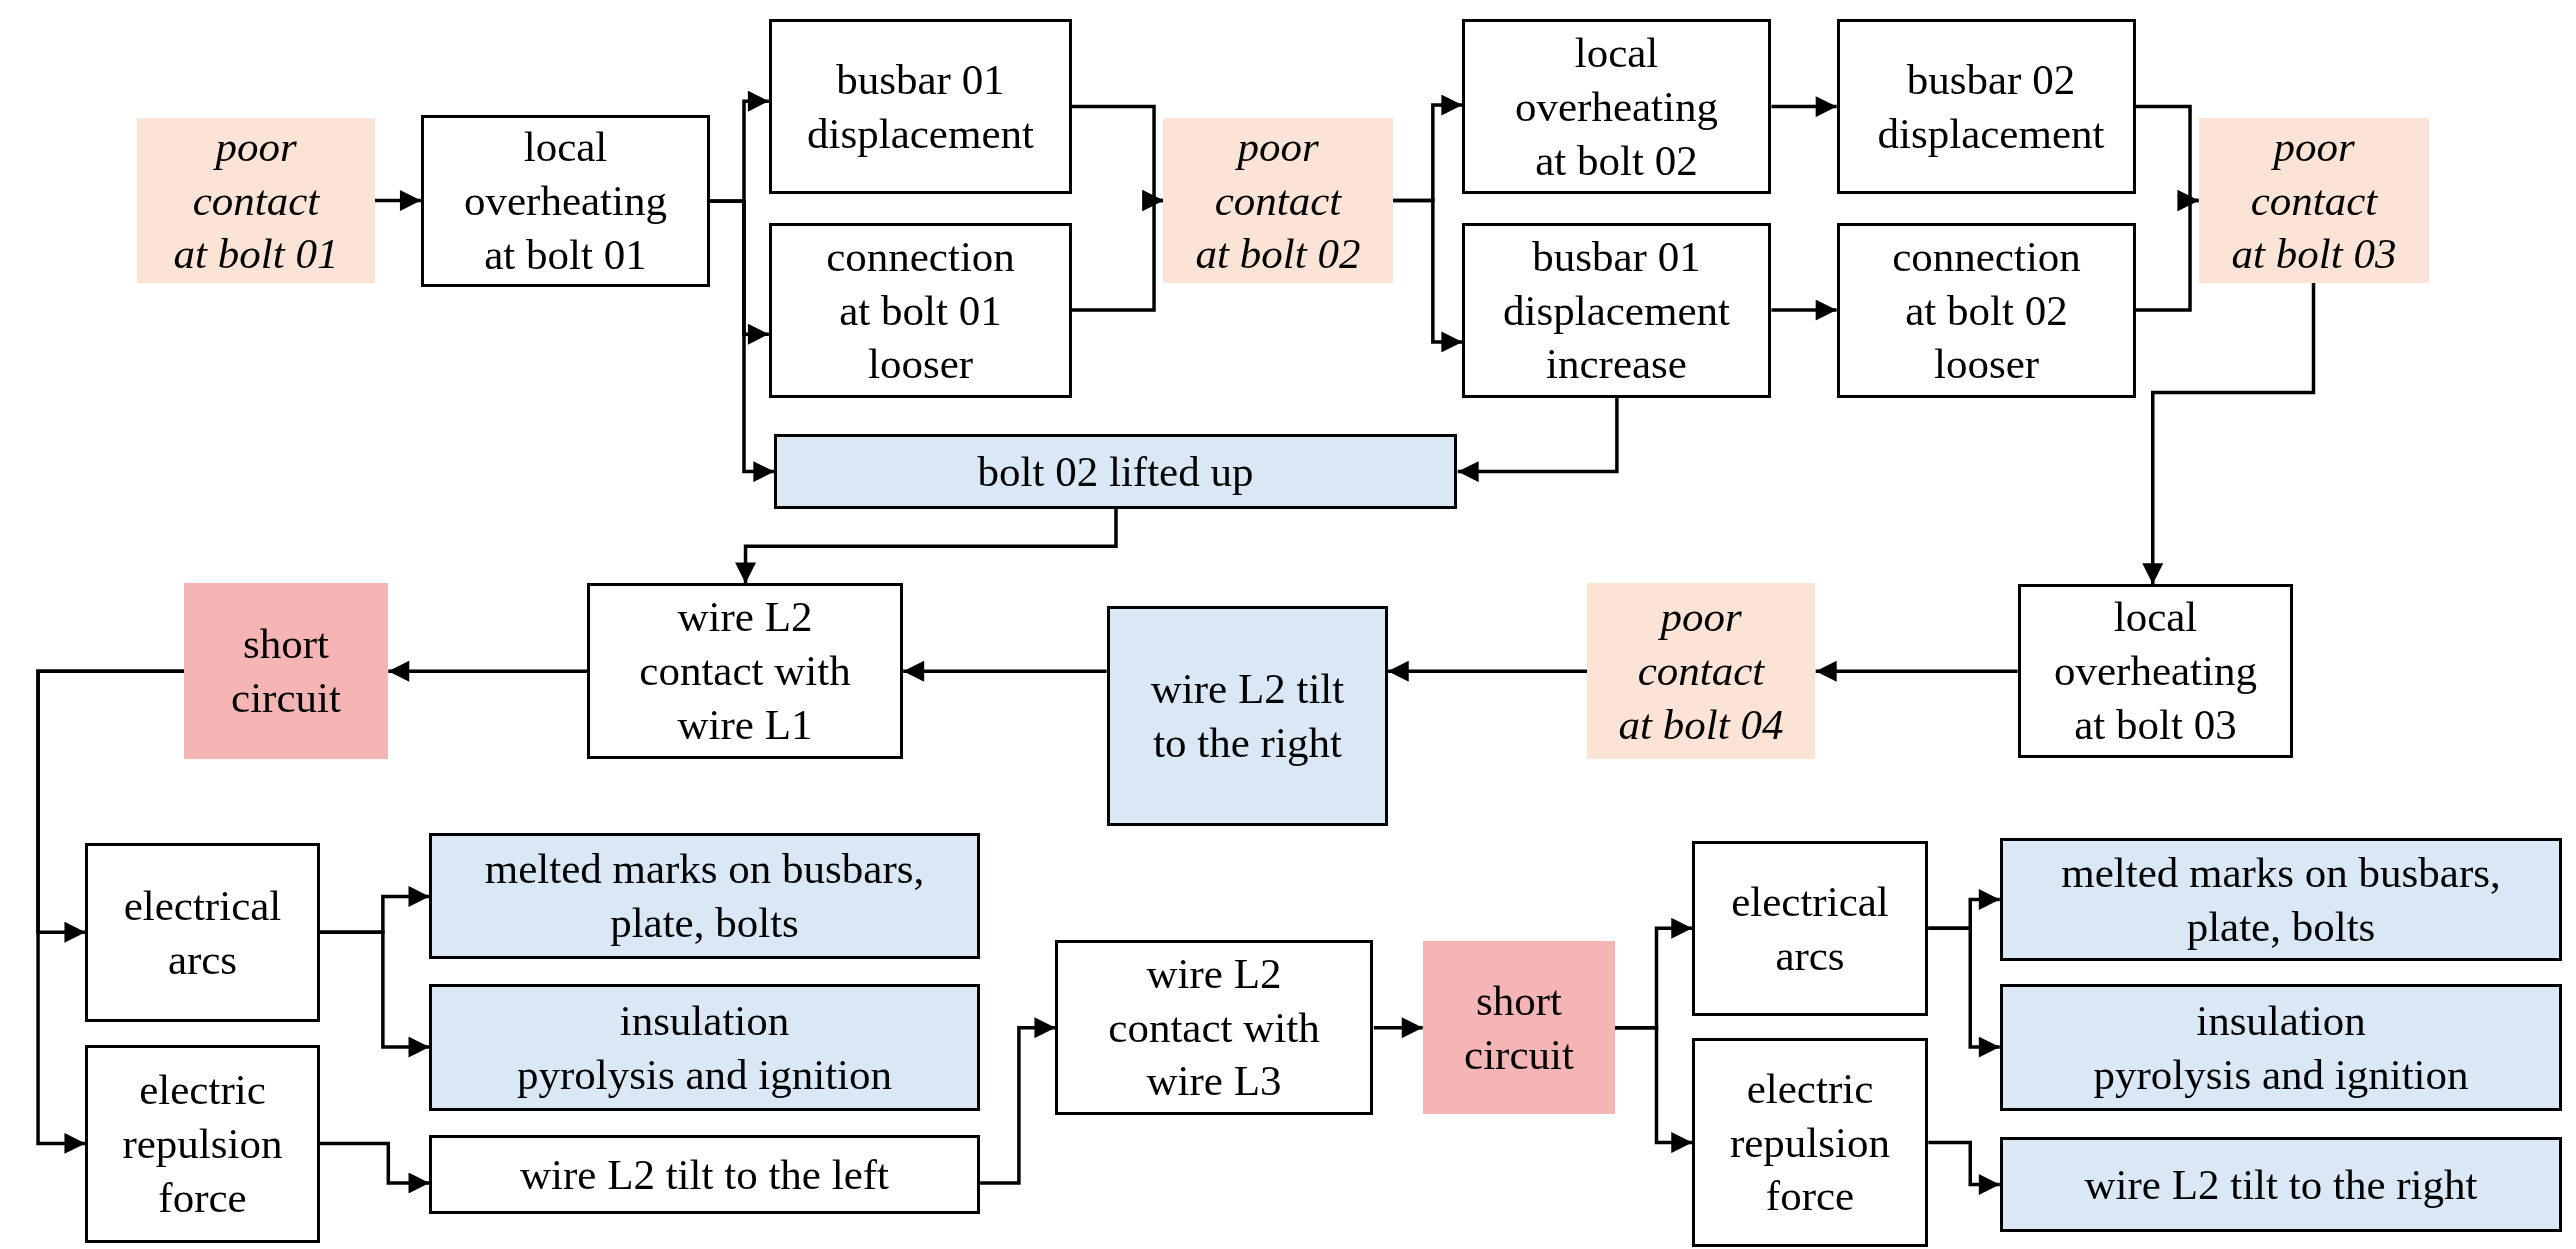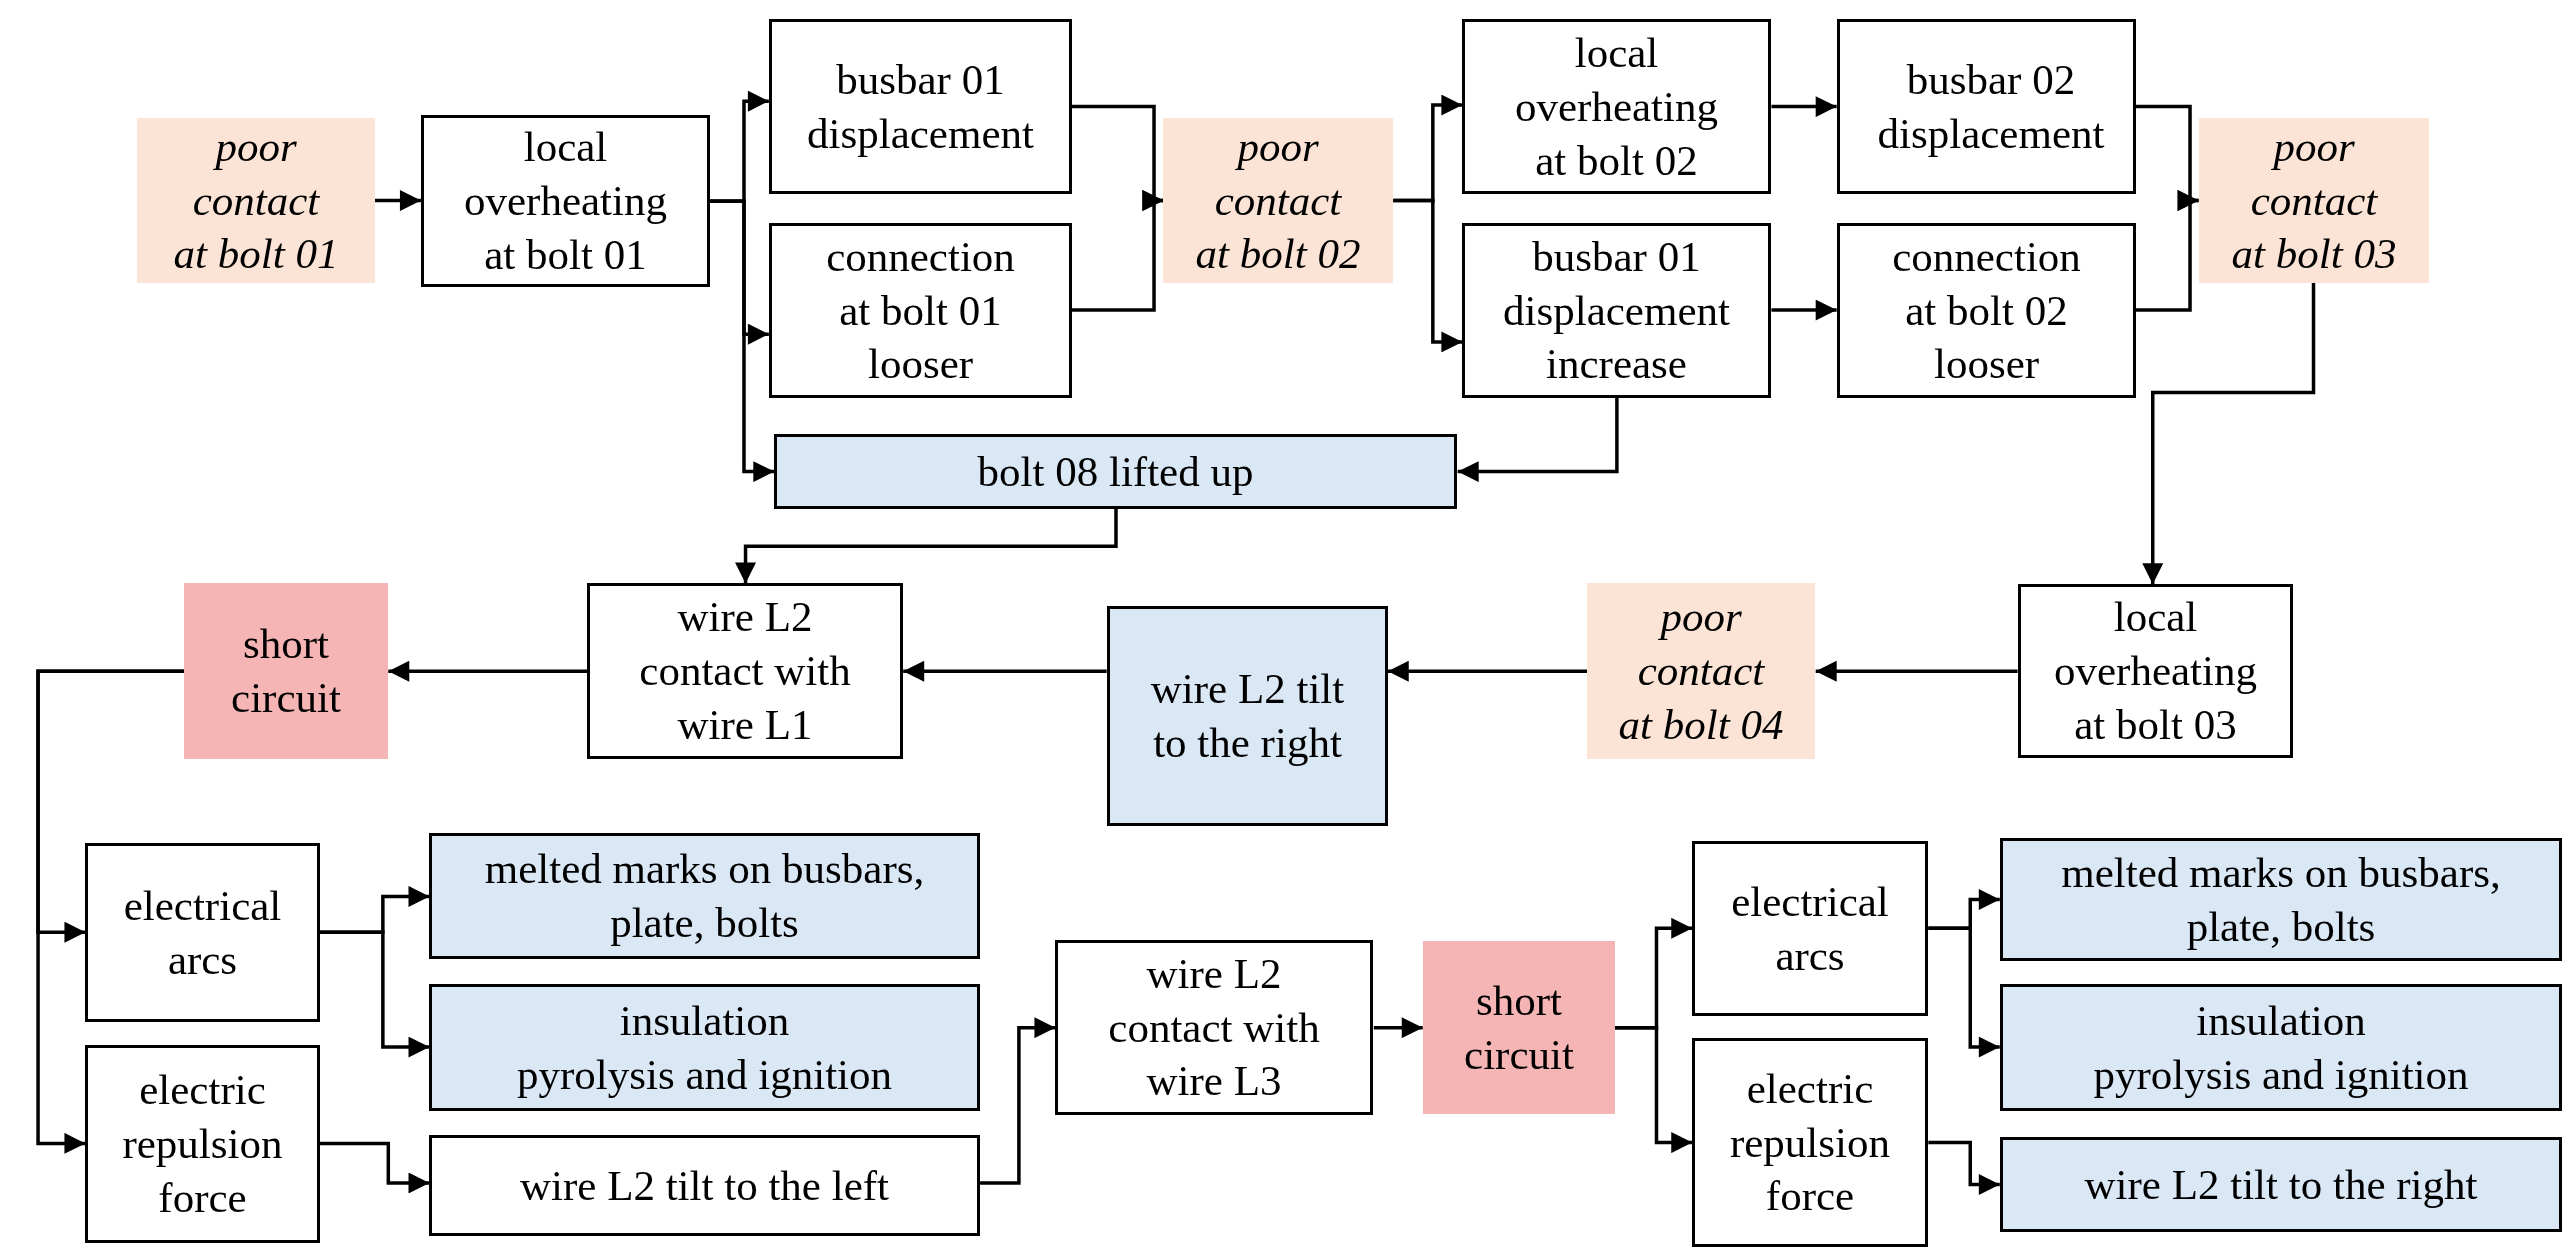--- a/index.html
+++ b/index.html
@@ -140,21 +140,21 @@
     <span class="node-label">connection
 at bolt 02
 looser</span>
   </div>
       <div class="node fill-orange" style="left: 2199px; top: 118px; width: 230px; height: 165px;">
     <span class="node-label">poor
 contact
 at bolt 03</span>
   </div>
       <div class="node fill-blue bordered" style="left: 774px; top: 434px; width: 683px; height: 75px;">
-    <span class="node-label">bolt 08 lifted up</span>
+    <span class="node-label">bolt 02 lifted up</span>
   </div>
       <div class="node fill-pink" style="left: 184px; top: 583px; width: 204px; height: 176px;">
     <span class="node-label">short
 circuit</span>
   </div>
       <div class="node fill-white bordered" style="left: 587px; top: 583px; width: 316px; height: 176px;">
     <span class="node-label">wire L2
 contact with
 wire L1</span>
   </div>
@@ -182,21 +182,21 @@
 force</span>
   </div>
       <div class="node fill-blue bordered" style="left: 429px; top: 833px; width: 551px; height: 126px;">
     <span class="node-label">melted marks on busbars,
 plate, bolts</span>
   </div>
       <div class="node fill-blue bordered" style="left: 429px; top: 984px; width: 551px; height: 127px;">
     <span class="node-label">insulation
 pyrolysis and ignition</span>
   </div>
-      <div class="node fill-white bordered" style="left: 429px; top: 1135px; width: 551px; height: 101px;">
+      <div class="node fill-white bordered" style="left: 429px; top: 1135px; width: 551px; height: 79px;">
     <span class="node-label">wire L2 tilt to the left</span>
   </div>
       <div class="node fill-white bordered" style="left: 1055px; top: 940px; width: 318px; height: 175px;">
     <span class="node-label">wire L2
 contact with
 wire L3</span>
   </div>
       <div class="node fill-pink" style="left: 1423px; top: 941px; width: 192px; height: 173px;">
     <span class="node-label">short
 circuit</span>

